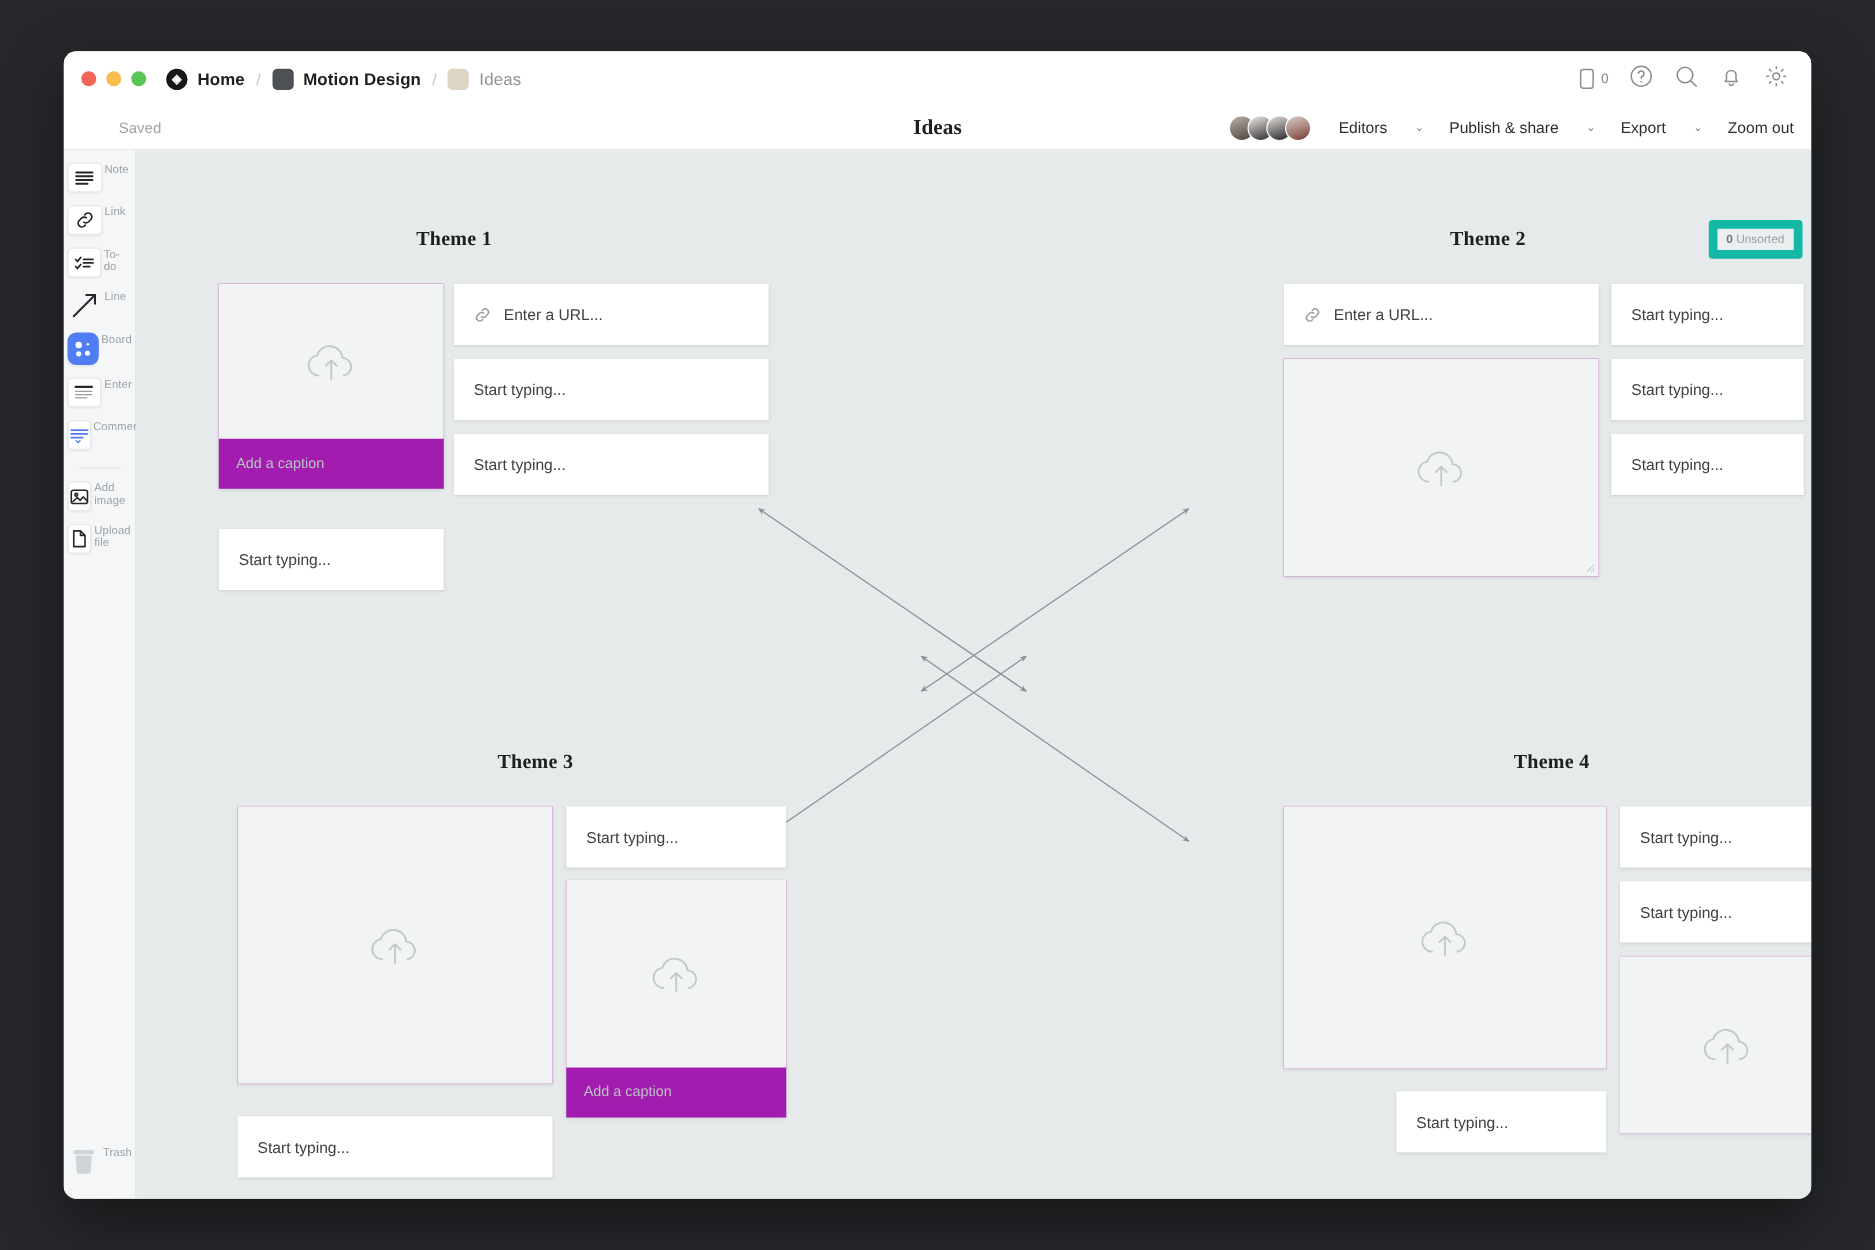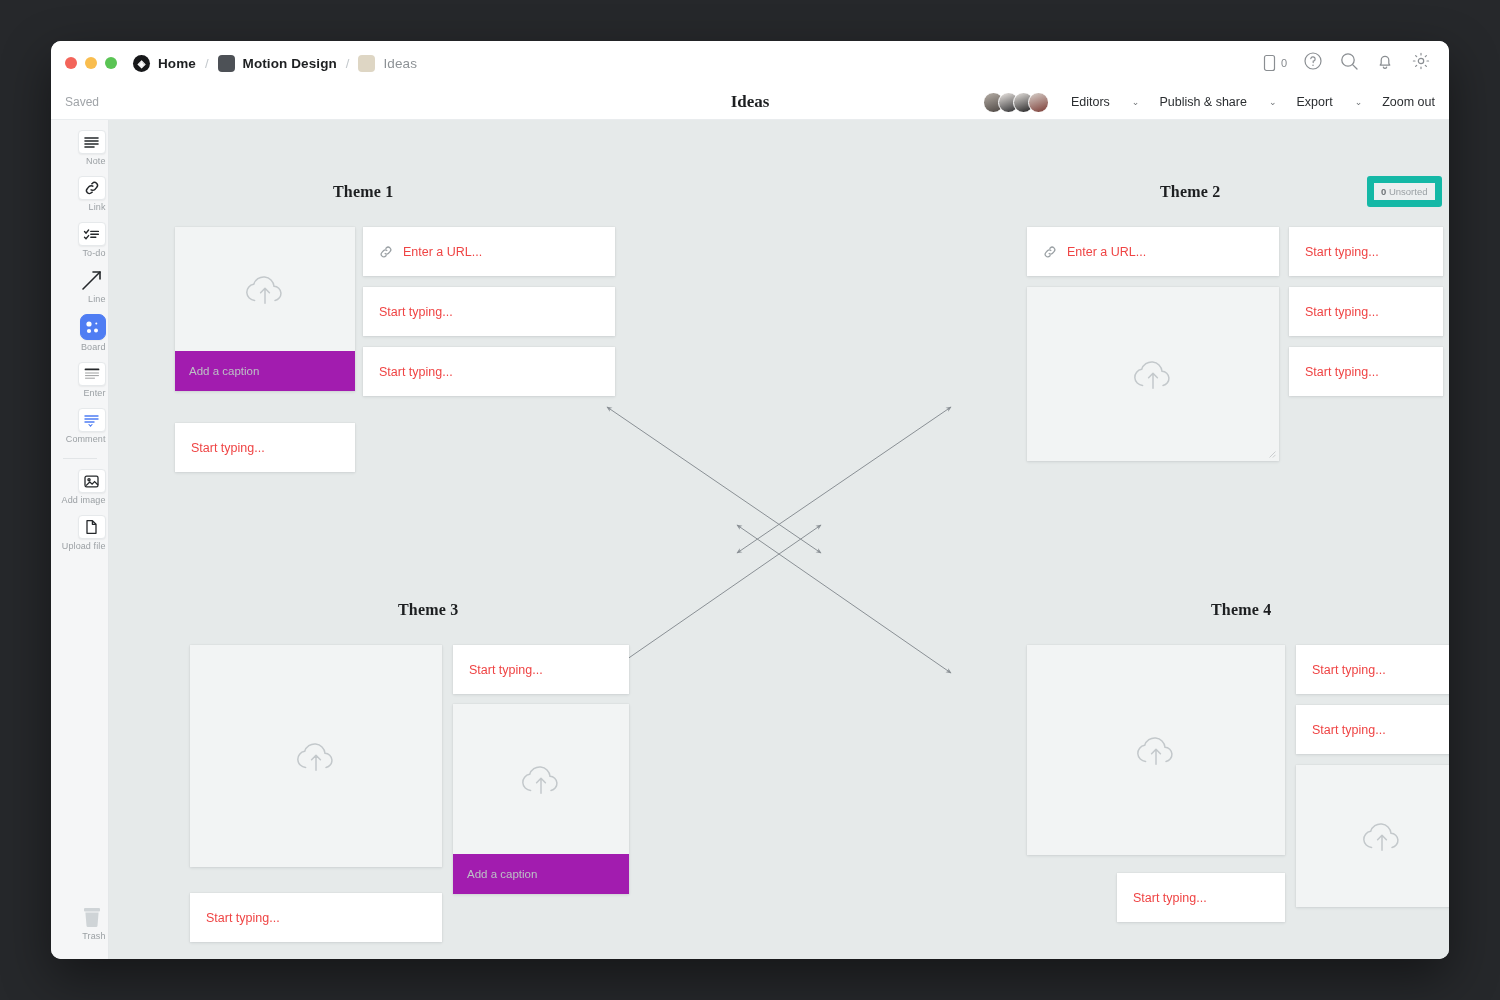--- a/index.html
+++ b/index.html
@@ -61,21 +61,21 @@
 
   
   .subbar {
     position: absolute; left: 0; top: 44px;
     width: 100%; height: 35px;
     background: #ffffff;
     border-bottom: 1px solid #e9ecee;
     display: flex; align-items: center;
     padding: 0 14px;
   }
-  .saved { font-size: 12px; color: #a0a4a8; }
+  .saved { font-size: 12px; color: #a0a4a8; margin-left: 30px; }
   .doc-title {
     position: absolute; left: 0; right: 0; text-align: center;
     font-family: "Liberation Serif", serif;
     font-size: 17px; font-weight: bold; color: #1d1f21;
     pointer-events: none;
   }
   .subbar-right {
     margin-left: auto; display: flex; align-items: center; gap: 20px;
     position: relative; z-index: 2;
   }
@@ -99,22 +99,22 @@
   
   .sidebar {
     position: absolute; left: 0; top: 79px;
     width: 58px; height: calc(100% - 79px);
     background: #f5f6f7;
     border-right: 1px solid #e4e7e9;
     display: flex; flex-direction: column; align-items: center;
     padding-top: 10px;
   }
   .tool {
-    width: 52px; display: flex; flex-direction: column;
-    align-items: flex-end; gap: 2px; margin-bottom: 10px;
+    width: 52px; display: flex; flex-direction: row;
+    align-items: flex-start; gap: 2px; margin-bottom: 10px;
   }
   .tool-ico {
     width: 28px; height: 24px; border-radius: 4px;
     background: #fff; border: 1px solid #e6e9eb;
     display: flex; align-items: center; justify-content: center;
     box-shadow: 0 1px 1.5px rgba(0,0,0,0.05);
   }
   .tool-ico.plain { background: transparent; border: none; box-shadow: none; }
   .tool-ico.active { background: #4f7df3; border-color: #4f7df3; }
   .tool-lbl { font-size: 9px; color: #9ba0a4; letter-spacing: .1px; }
@@ -148,21 +148,21 @@
   }
   .badge b { color: #6f7478; font-weight: bold; }
 
   
   .card {
     position: absolute;
     background: #ffffff;
     box-shadow: 0 1px 3px rgba(20,30,40,0.10), 0 0 0 0.5px rgba(20,30,40,0.03);
   }
   .text-card { display: flex; align-items: center; padding: 0 16px; }
-  .ph { font-size: 12.5px; color: #ef4444; }
+  .ph { font-size: 12.5px; color: #404040; }
   .link-card { display: flex; align-items: center; gap: 10px; padding: 0 16px; }
 
   .img-card { background: #a21caf; }
   .img-zone {
     width: 100%; background: #f2f4f4;
     display: flex; align-items: center; justify-content: center;
     position: relative;
   }
   .cap { height: 40px; display: flex; align-items: center; padding: 0 14px; }
   .cap span { font-size: 11.5px; color: #bcc1c5; }

